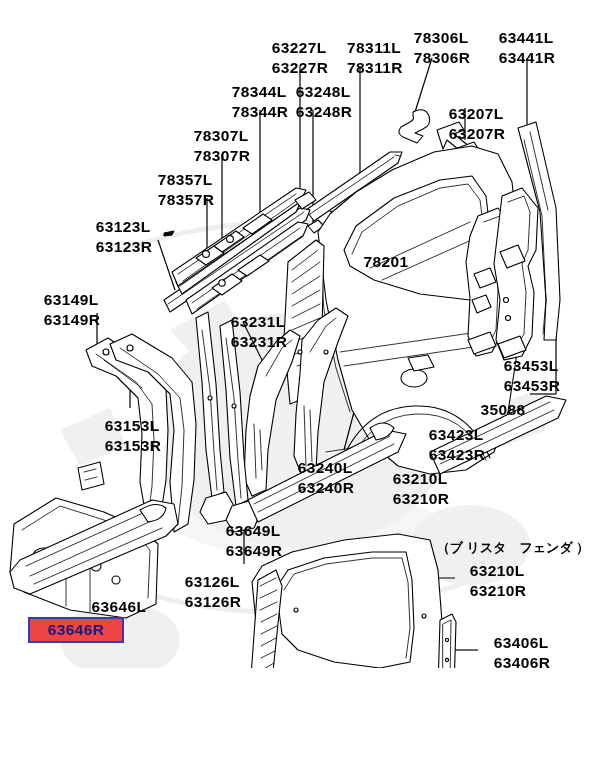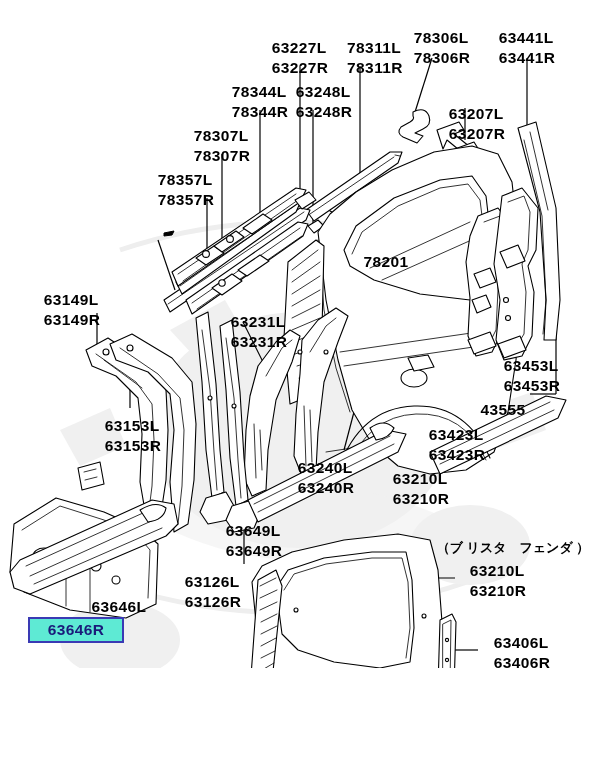--- a/index.html
+++ b/index.html
@@ -376,41 +376,45 @@
         <div>63207R</div>
       </div>
       <div class="lbl ctr" style="left: 222px; top: 126px;">
         <div>78307L</div>
         <div>78307R</div>
       </div>
       <div class="lbl ctr" style="left: 186px; top: 170px;">
         <div>78357L</div>
         <div>78357R</div>
       </div>
+      <div class="lbl ctr" style="left: 124px; top: 217px;">
+        <div>63123L</div>
+        <div>63123R</div>
+      </div>
       <div class="lbl ctr" style="left: 386px; top: 236px; margin-top: 16px;">
         <div>78201</div>
       </div>
       <div class="lbl ctr" style="left: 72px; top: 290px;">
         <div>63149L</div>
         <div>63149R</div>
       </div>
       <div class="lbl ctr" style="left: 259px; top: 312px;">
         <div>63231L</div>
         <div>63231R</div>
       </div>
       <div class="lbl ctr" style="left: 133px; top: 416px;">
         <div>63153L</div>
         <div>63153R</div>
       </div>
       <div class="lbl ctr" style="left: 532px; top: 356px;">
         <div>63453L</div>
         <div>63453R</div>
       </div>
       <div class="lbl ctr" style="left: 503px; top: 400px;">
-        <div>43555</div>
+        <div>35088</div>
       </div>
       <div class="lbl ctr" style="left: 457px; top: 425px;">
         <div>63423L</div>
         <div>63423R</div>
       </div>
       <div class="lbl ctr" style="left: 421px; top: 469px;">
         <div>63210L</div>
         <div>63210R</div>
       </div>
       <div class="lbl ctr" style="left: 326px; top: 458px;">
@@ -432,21 +436,21 @@
         <div>63210L</div>
         <div>63210R</div>
       </div>
       <div class="lbl ctr" style="left: 522px; top: 633px;">
         <div>63406L</div>
         <div>63406R</div>
       </div>
     </div>
 
   <div class="hlwrap" id="hlwrap" style="left: 28px; top: 617px;">
-    <div class="hl" id="hlbox" style="position: relative; width: 96px; height: 26px; background: #5eead4; border-color: rgb(58, 58, 180); display: flex; align-items: center; justify-content: center;">
+    <div class="hl" id="hlbox" style="position: relative; width: 96px; height: 26px; background: #ef4444; border-color: rgb(58, 58, 180); display: flex; align-items: center; justify-content: center;">
       <span class="lbl" id="hltext" style="color: rgb(26, 26, 122);">63646R</span>
     </div>
   </div>
 
   <div class="lbl jp ctr" id="jpnote" style="left: 513px; top: 538px;">（ブ リスタ　フェンダ ）</div>
 
   <div class="lbl code ctr" id="sheetcode" style="left: 533px; top: 738px;">3K2NM50</div>
 
 </div>
 

